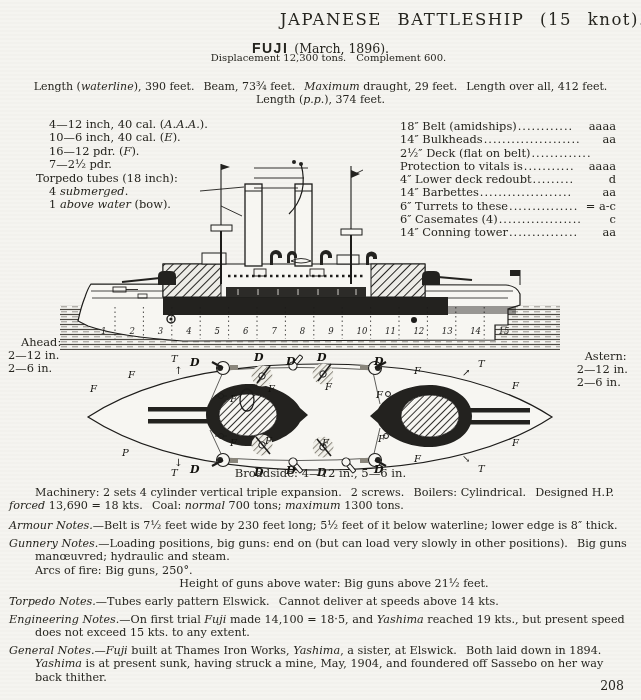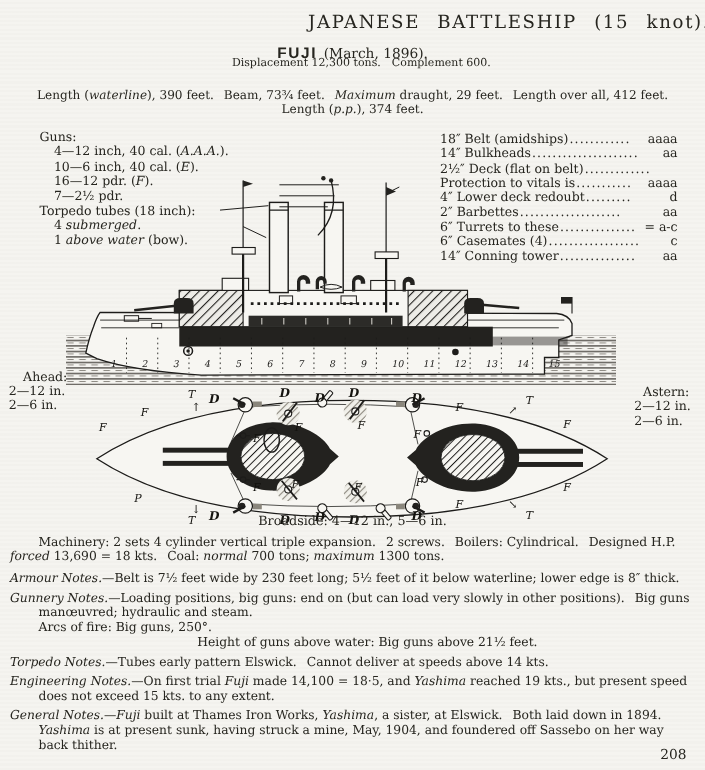--- a/index.html
+++ b/index.html
@@ -60,21 +60,20 @@
 
   <div class="t-center ship-line">
     <span class="ship-name">FUJI</span><span class="ship-date">(March, 1896).</span>
   </div>
 
   <div class="t-center disp">Displacement 12,300 tons. Complement 600.</div>
   <div class="t-center dims1"><span>Length (</span><i>waterline</i><span>), 390 feet.  Beam, 73¾ feet.  </span><i>Maximum</i><span> draught, 29 feet.  Length over all, 412 feet.</span></div>
   <div class="t-center dims2"><span>Length (</span><i>p.p.</i><span>), 374 feet.</span></div>
 
   <div class="guns">
-    <div>Guns:</div>
     <div class="ind"><span>4—12 inch, 40 cal. (</span><i>A.A.A.</i><span>).</span></div>
     <div class="ind"><span>10—6 inch, 40 cal. (</span><i>E</i><span>).</span></div>
     <div class="ind"><span>16—12 pdr. (</span><i>F</i><span>).</span></div>
     <div class="ind"><span>7—2½ pdr.</span></div>
     <div>Torpedo tubes (18 inch):</div>
     <div class="ind"><span>4 </span><i>submerged</i><span>.</span></div>
     <div class="ind"><span>1 </span><i>above water</i><span> (bow).</span></div>
   </div>
 
   <div class="armour">
@@ -97,21 +96,21 @@
         <span class="alabel">Protection to vitals is</span>
         <span class="adots">...........</span>
         <span class="alet">aaaa</span>
       </div>
     <div class="arow">
         <span class="alabel">4″ Lower deck redoubt</span>
         <span class="adots">.........</span>
         <span class="alet">d</span>
       </div>
     <div class="arow">
-        <span class="alabel">2″ Barbettes</span>
+        <span class="alabel">14″ Barbettes</span>
         <span class="adots">....................</span>
         <span class="alet">aa</span>
       </div>
     <div class="arow">
         <span class="alabel">6″ Turrets to these</span>
         <span class="adots">...............</span>
         <span class="alet">= a-c</span>
       </div>
     <div class="arow">
         <span class="alabel">6″ Casemates (4)</span>

